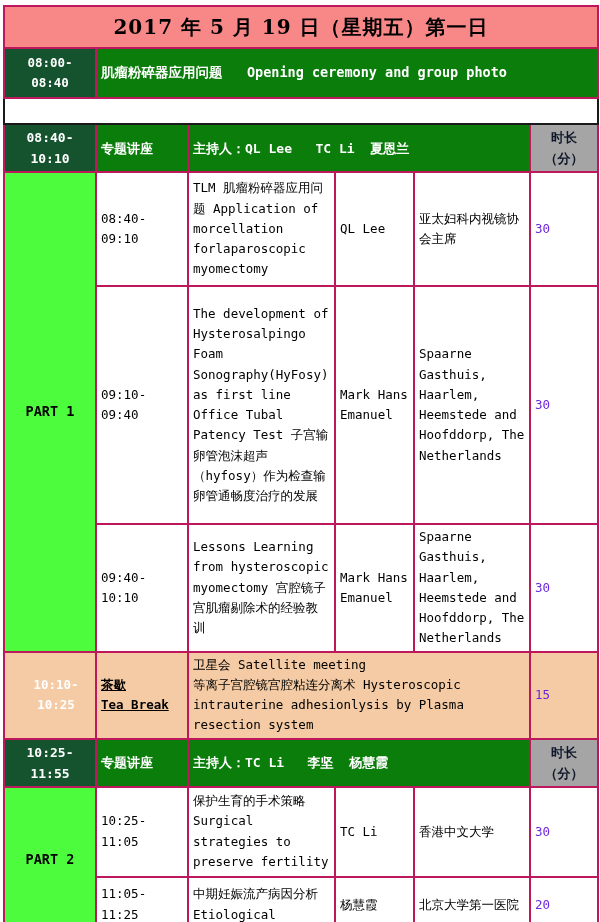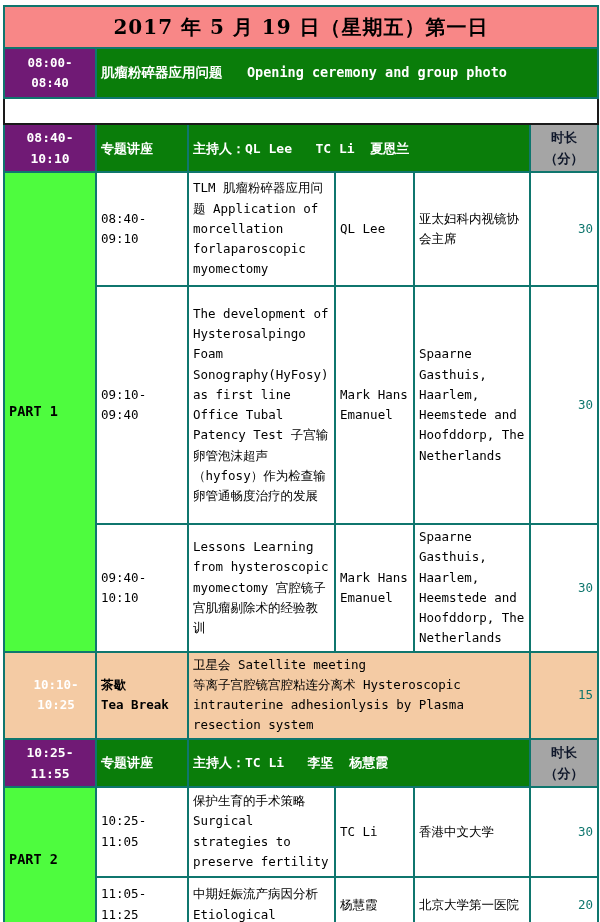--- a/index.html
+++ b/index.html
@@ -4,50 +4,50 @@
 <style>
   html,body{margin:0;padding:0;}
   body{
     width:600px;height:922px;overflow:hidden;background:#ffffff;
     font-family:"DejaVu Sans Mono","Liberation Mono",monospace;
     color:#000;
   }
   .sheet{padding:5px 3px 0 3px;}
   table{border-collapse:collapse;table-layout:fixed;width:594px;}
   td{
-    border:2px solid #0f766e;
+    border:2px solid #be185d;
     padding:2px 4px;
     vertical-align:middle;
     white-space:pre-wrap;
     word-break:break-word;
     font-size:12.5px;
     line-height:1.62;
   }
   
   col.c1{width:92px}col.c2{width:92px}col.c3{width:147px}
   col.c4{width:79px}col.c5{width:116px}col.c6{width:68px}
 
   .title-row td{
     background:#f88787;text-align:center;font-weight:bold;
     font-size:20px;font-family:"DejaVu Serif","Liberation Serif",serif;
     height:36px;letter-spacing:1px;
   }
   .dark{background:#0a7d0a;color:#ffffff;font-weight:bold;}
-  .dark-time{background:#701a75;color:#ffffff;font-weight:bold;text-align:center;}
+  .dark-time{background:#14532d;color:#ffffff;font-weight:bold;text-align:center;}
   .gray{background:#a5a5a5;color:#0f172a;font-weight:bold;text-align:center;}
   .gap td{border-left:2px solid #1a1a1a;border-right:2px solid #1a1a1a;background:#fff;height:20px;}
   .part-cell{
-    background:#4efc3e;text-align:left;font-weight:bold;
+    background:#4efc3e;text-align:center;font-weight:bold;
     font-size:13.5px;color:#000;
   }
   .time-cell{}
-  .dur-cell{text-align:right;color:#0f766e;}
+  .dur-cell{text-align:left;color:#6d28d9;}
   .peach{background:#f4cba4;}
   .peach-time{background:#f4cba4;color:#ffffff;font-weight:bold;text-align:center;padding-left:16px;}
-  .peach-label{background:#f4cba4;font-weight:bold;}
+  .peach-label{background:#f4cba4;font-weight:bold;text-decoration:underline;}
   .underline{}
   .opening td{height:44px;}
   .hdr td{height:28px;font-size:13px;}
 </style>
 </head>
 <body>
 
 <div class="sheet">
   <table>
     <colgroup>

